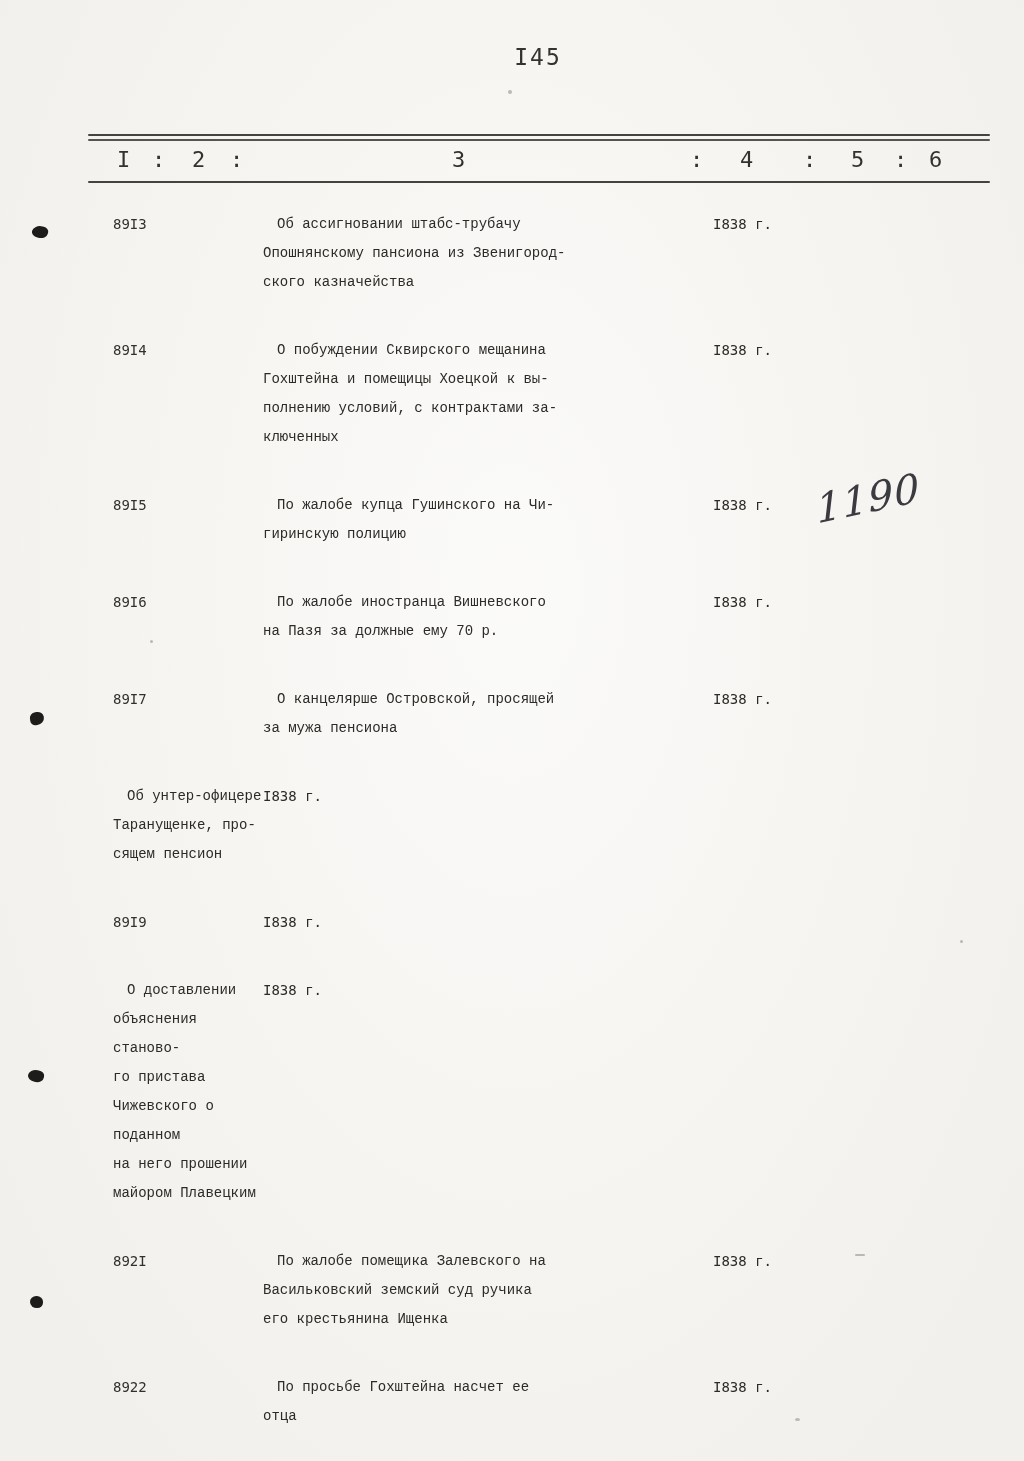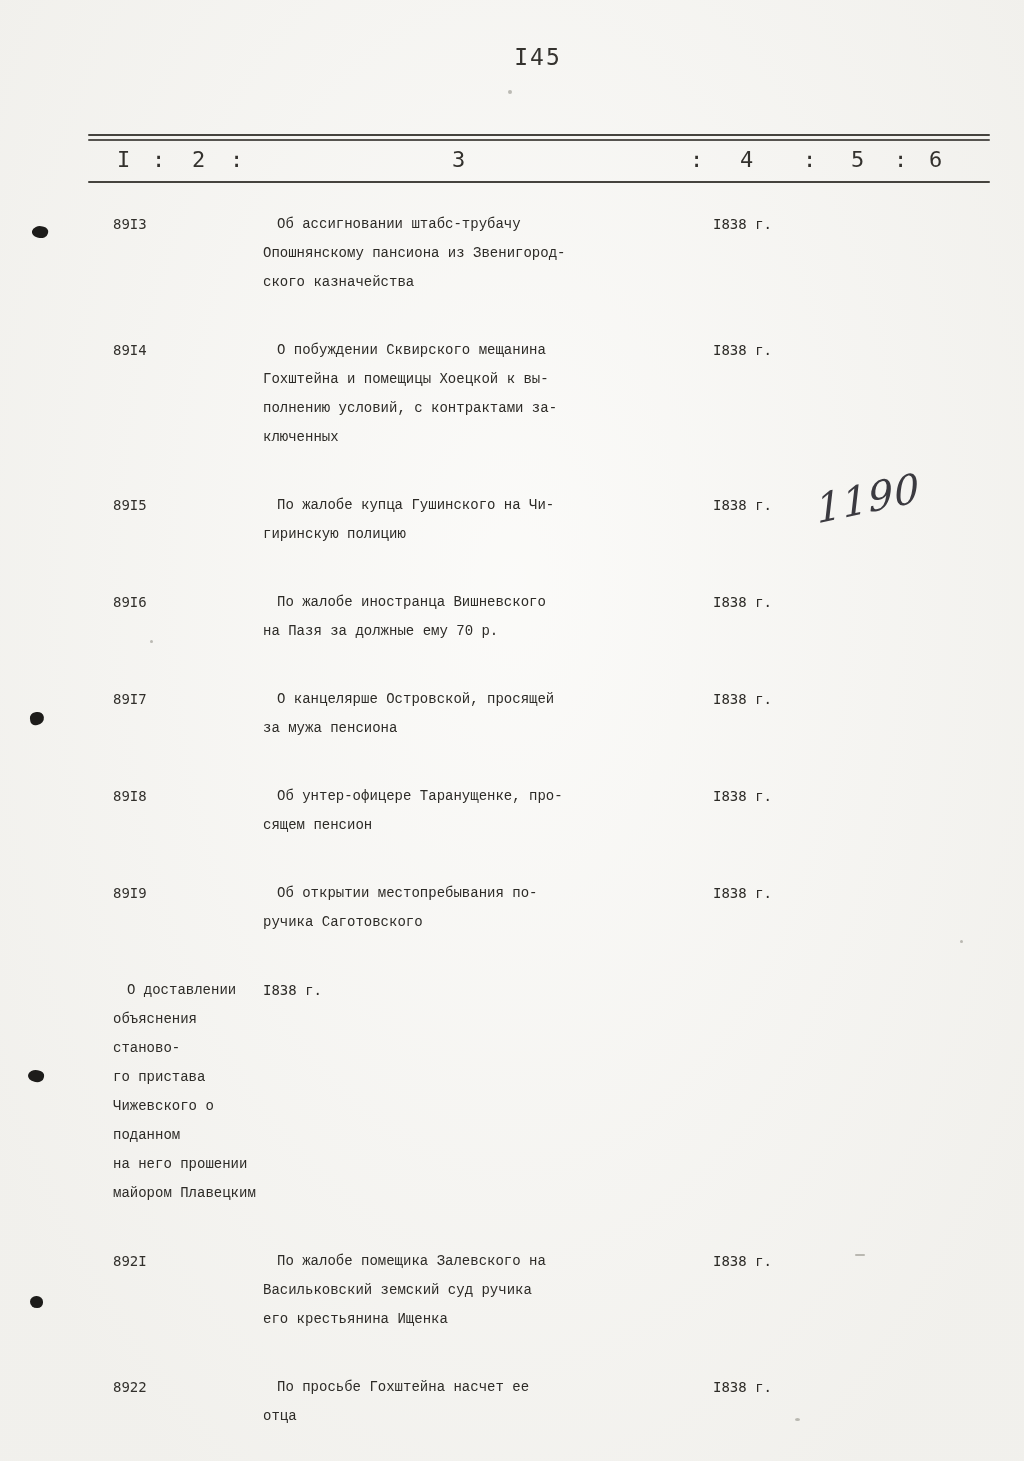--- a/index.html
+++ b/index.html
@@ -171,30 +171,27 @@
   </div>
 
   <div class="entry">
     <div class="entry-id">89I7</div>
     <div class="entry-text">О канцелярше Островской, просящей
 за мужа пенсиона</div>
     <div class="entry-date">I838 г.</div>
   </div>
 
   <div class="entry">
-    <div class="entry-id">89I8</div>
     <div class="entry-text">Об унтер-офицере Таранущенке, про-
 сящем пенсион</div>
     <div class="entry-date">I838 г.</div>
   </div>
 
   <div class="entry">
     <div class="entry-id">89I9</div>
-    <div class="entry-text">Об открытии местопребывания по-
-ручика Саготовского</div>
     <div class="entry-date">I838 г.</div>
   </div>
 
   <div class="entry">
     <div class="entry-text">О доставлении объяснения станово-
 го пристава Чижевского о поданном
 на него прошении майором Плавецким</div>
     <div class="entry-date">I838 г.</div>
   </div>
 

